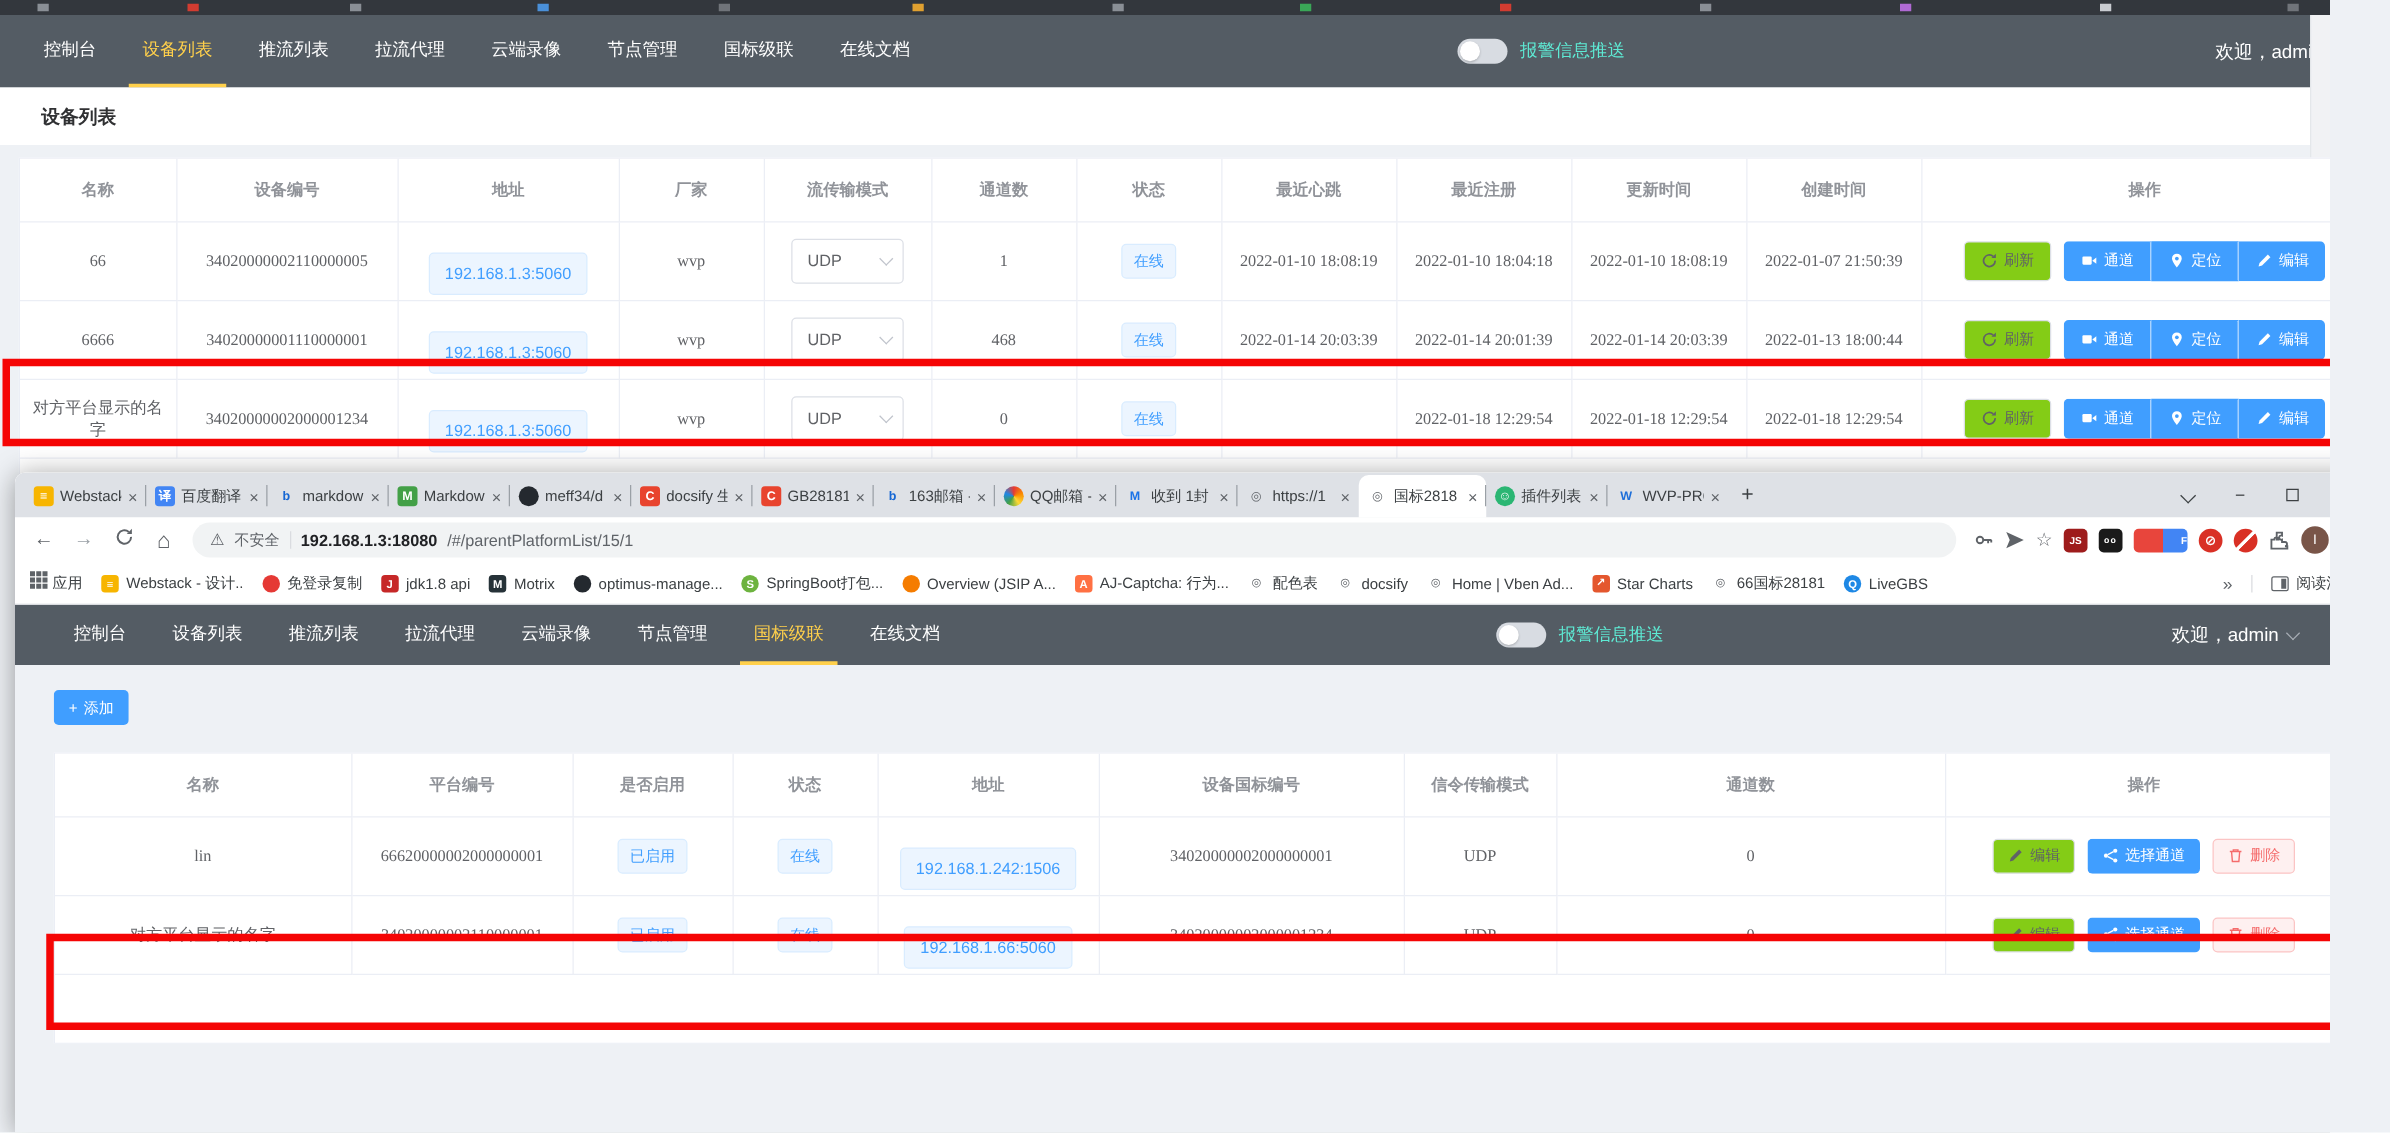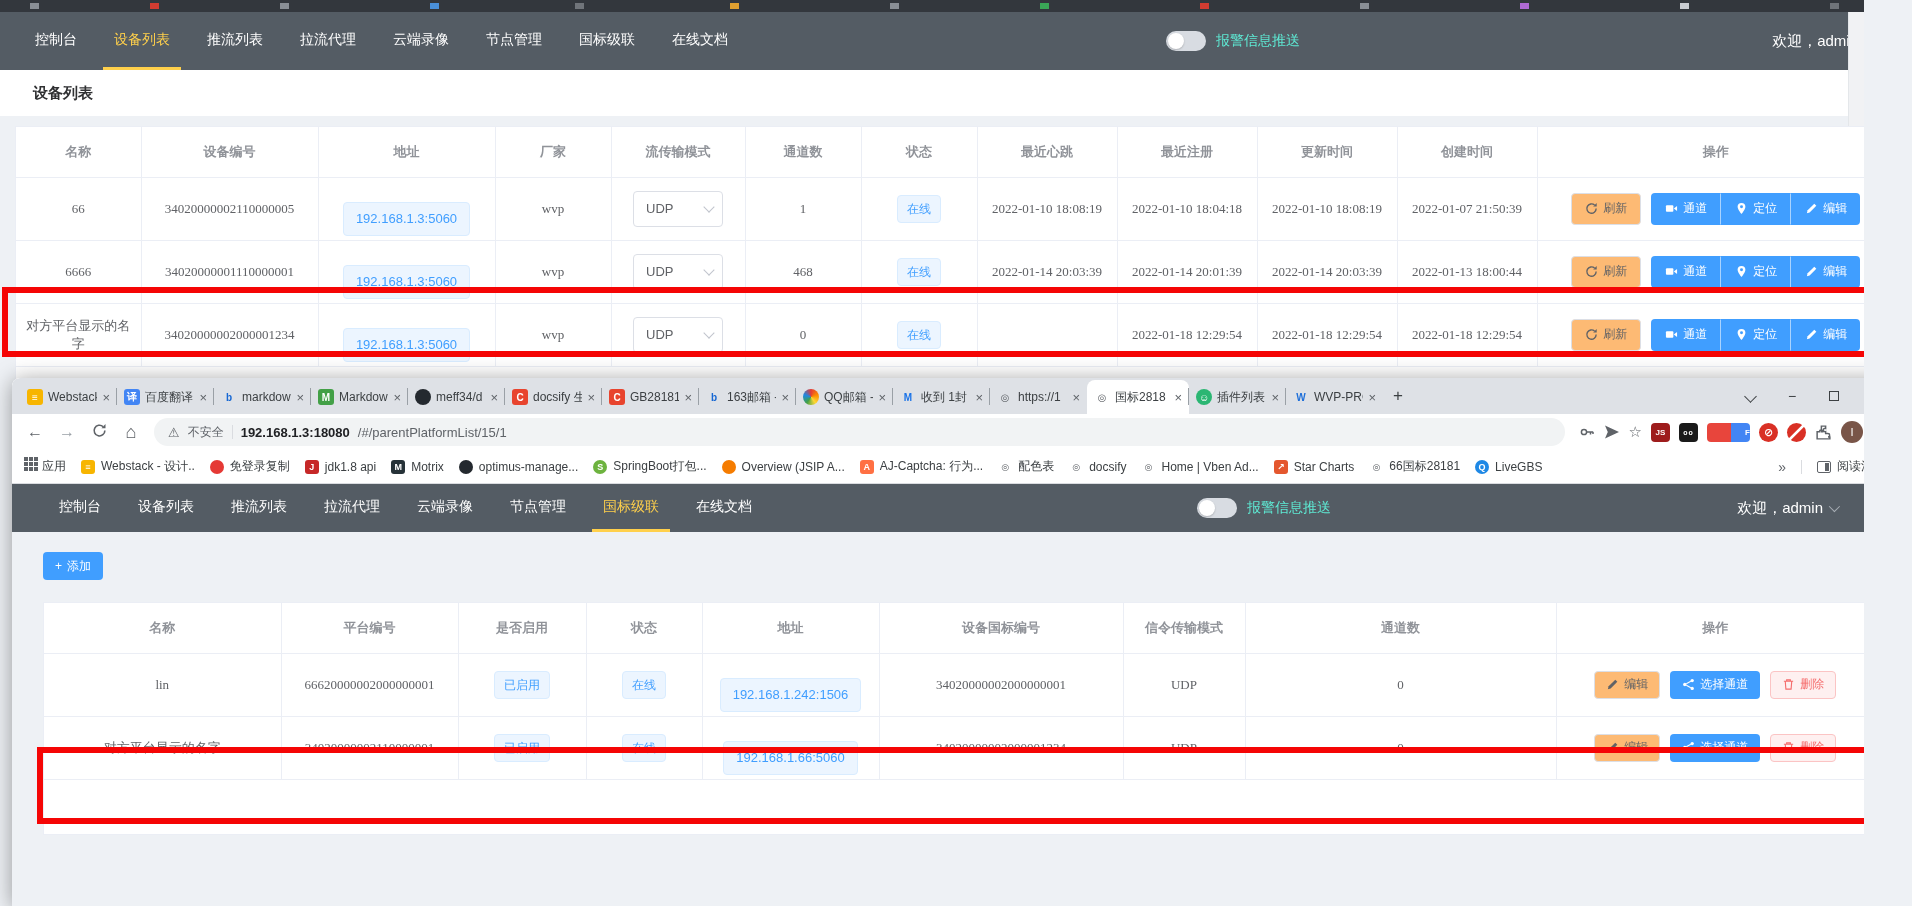--- a/index.html
+++ b/index.html
@@ -49,21 +49,21 @@
 
   .tag { display:inline-block; background:#ecf5ff; border:1px solid #d9ecff; border-radius:4px; color:#409eff; font-size:12px; padding:0 9px; height:28px; line-height:26px; }
   .tag-lg { height:34px; line-height:32px; padding:0 12px; font-size:13px;margin-top:20px; }
   .sel { display:inline-flex; align-items:center; justify-content:space-between; width:90px; height:36px; border:1px solid #dcdfe6; border-radius:4px;
     padding:0 9px 0 12px; color:#606266; font-size:13px; background:#fff; cursor:pointer; }
   .sel::after { content:""; width:7px; height:7px; border-right:1.5px solid #c0c4cc; border-bottom:1.5px solid #c0c4cc; transform:rotate(45deg); margin-top:-3px; }
 
   .acts { display:flex; align-items:center; justify-content:center; gap:10px; }
   .btn { display:inline-flex; align-items:center; justify-content:center; gap:5px; height:32px; padding:0 13px; border-radius:4px;
     font-size:12px; cursor:pointer; border:1px solid transparent; font-family:inherit; white-space:nowrap; }
-  .btn-plain { background:#fdba74; border-color:#dcdfe6; color:#606266; }
+  .btn-plain { background:#84cc16; border-color:#dcdfe6; color:#606266; }
   .btn-blue { background:#409eff; color:#fff; }
   .btn-danger { background:#fef0f0; border-color:#fbc4c4; color:#f56c6c; }
   .btn-sm { height:28px; padding:0 11px; }
   .btn-group { display:inline-flex; }
   .btn-group .btn { border-radius:0; border-right:1px solid rgba(255,255,255,.55); }
   .btn-group .btn:first-child { border-radius:4px 0 0 4px; }
   .btn-group .btn:last-child { border-radius:0 4px 4px 0; border-right:none; }
   .ic { width:13px; height:13px; flex:none; }
 
   .red-box1 { position:absolute; left:2px; top:287px; width:1890px; height:70px; border:6px solid #f50505; z-index:5; pointer-events:none; }

